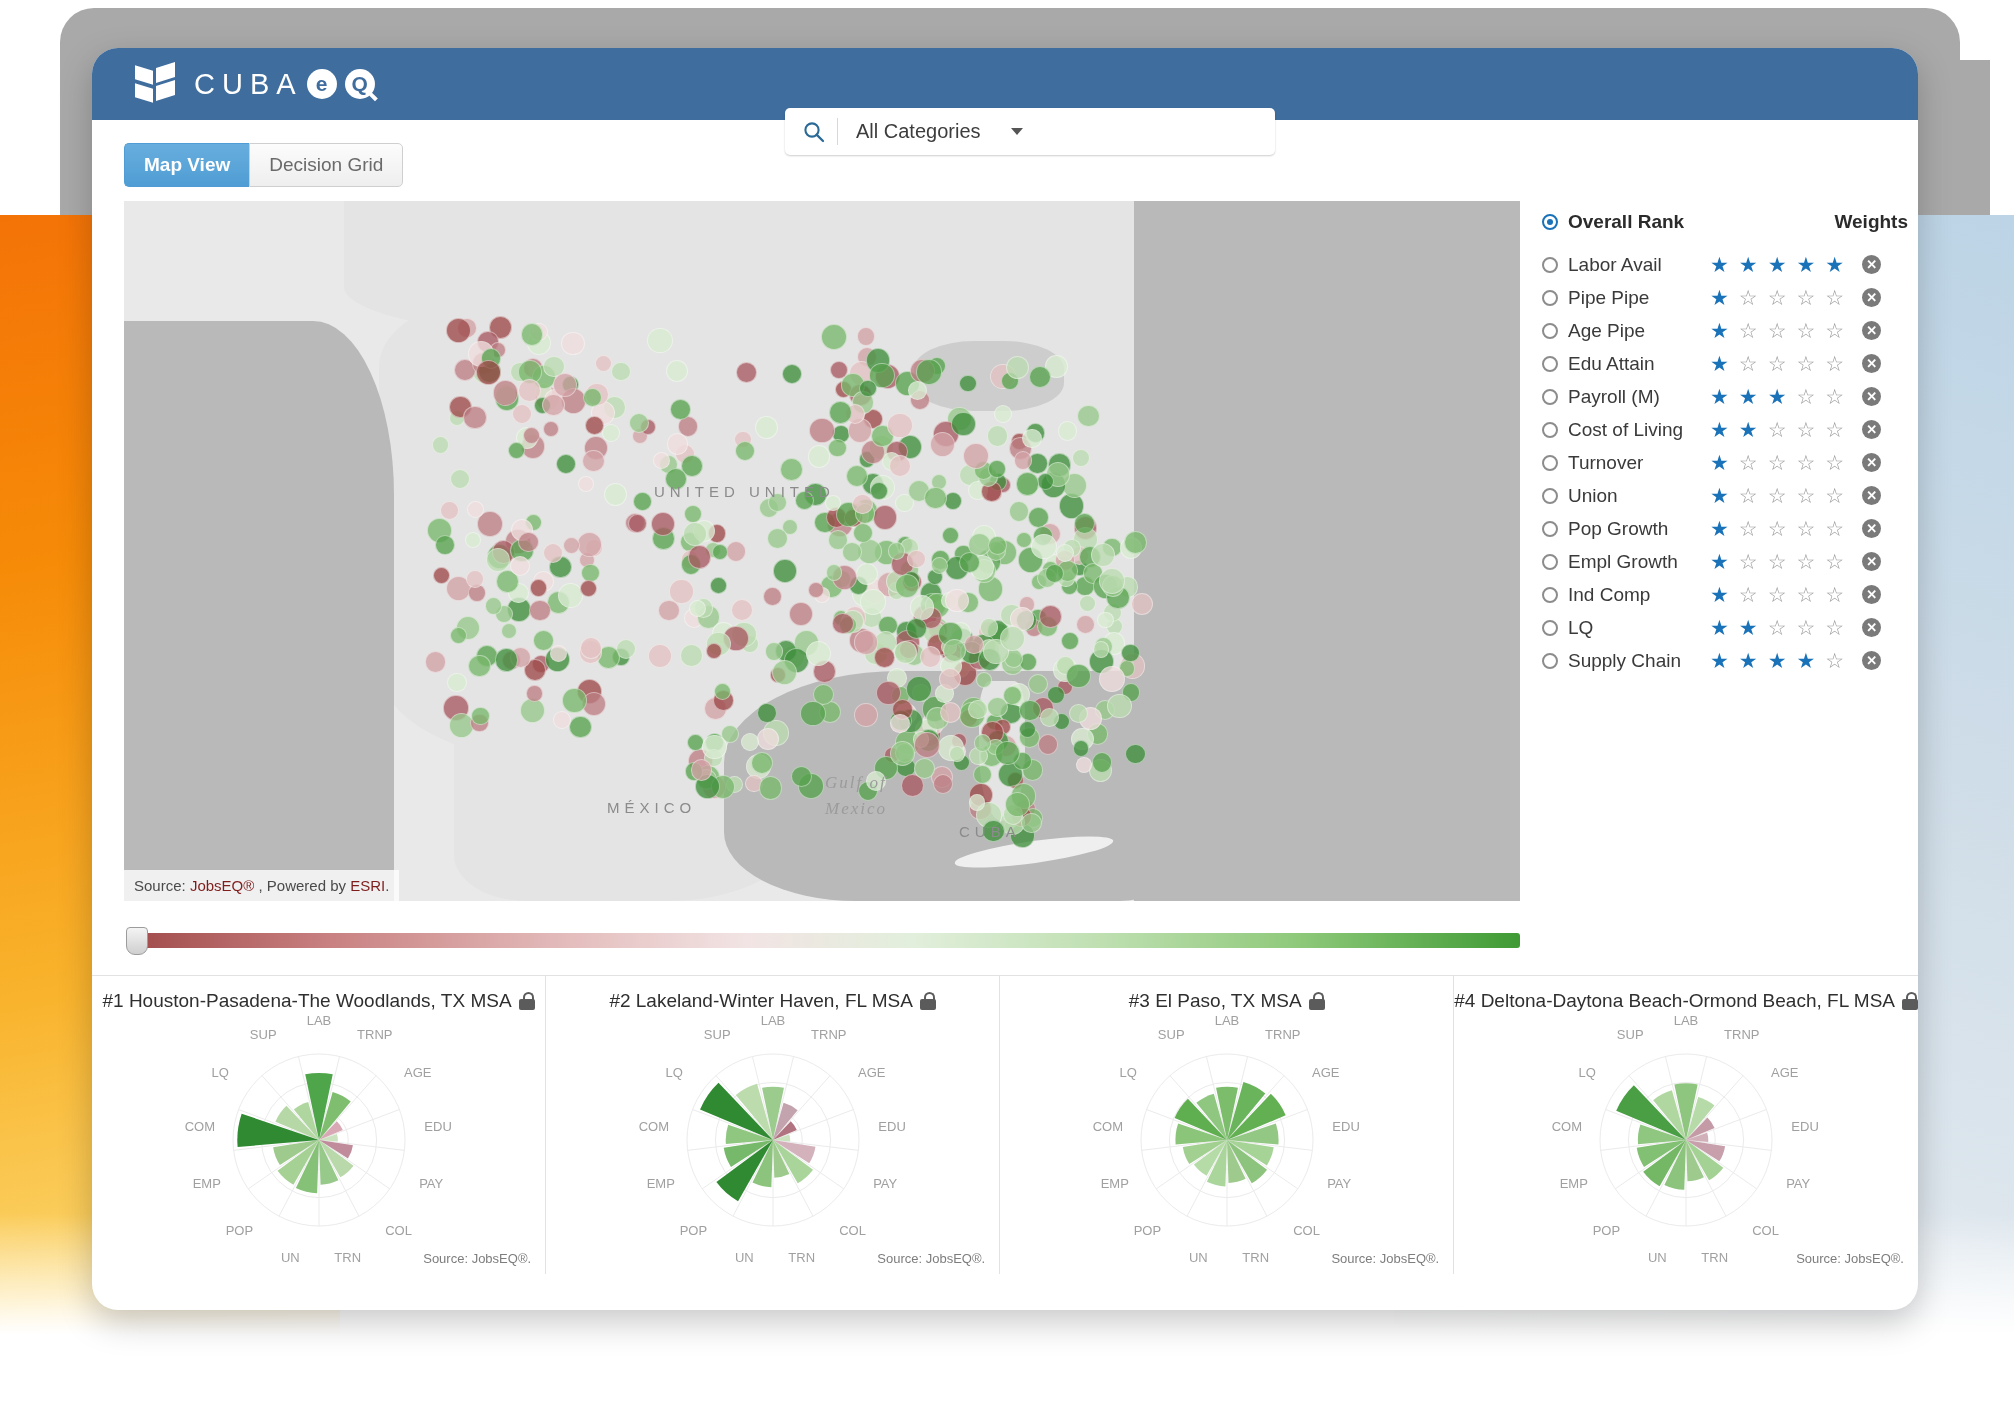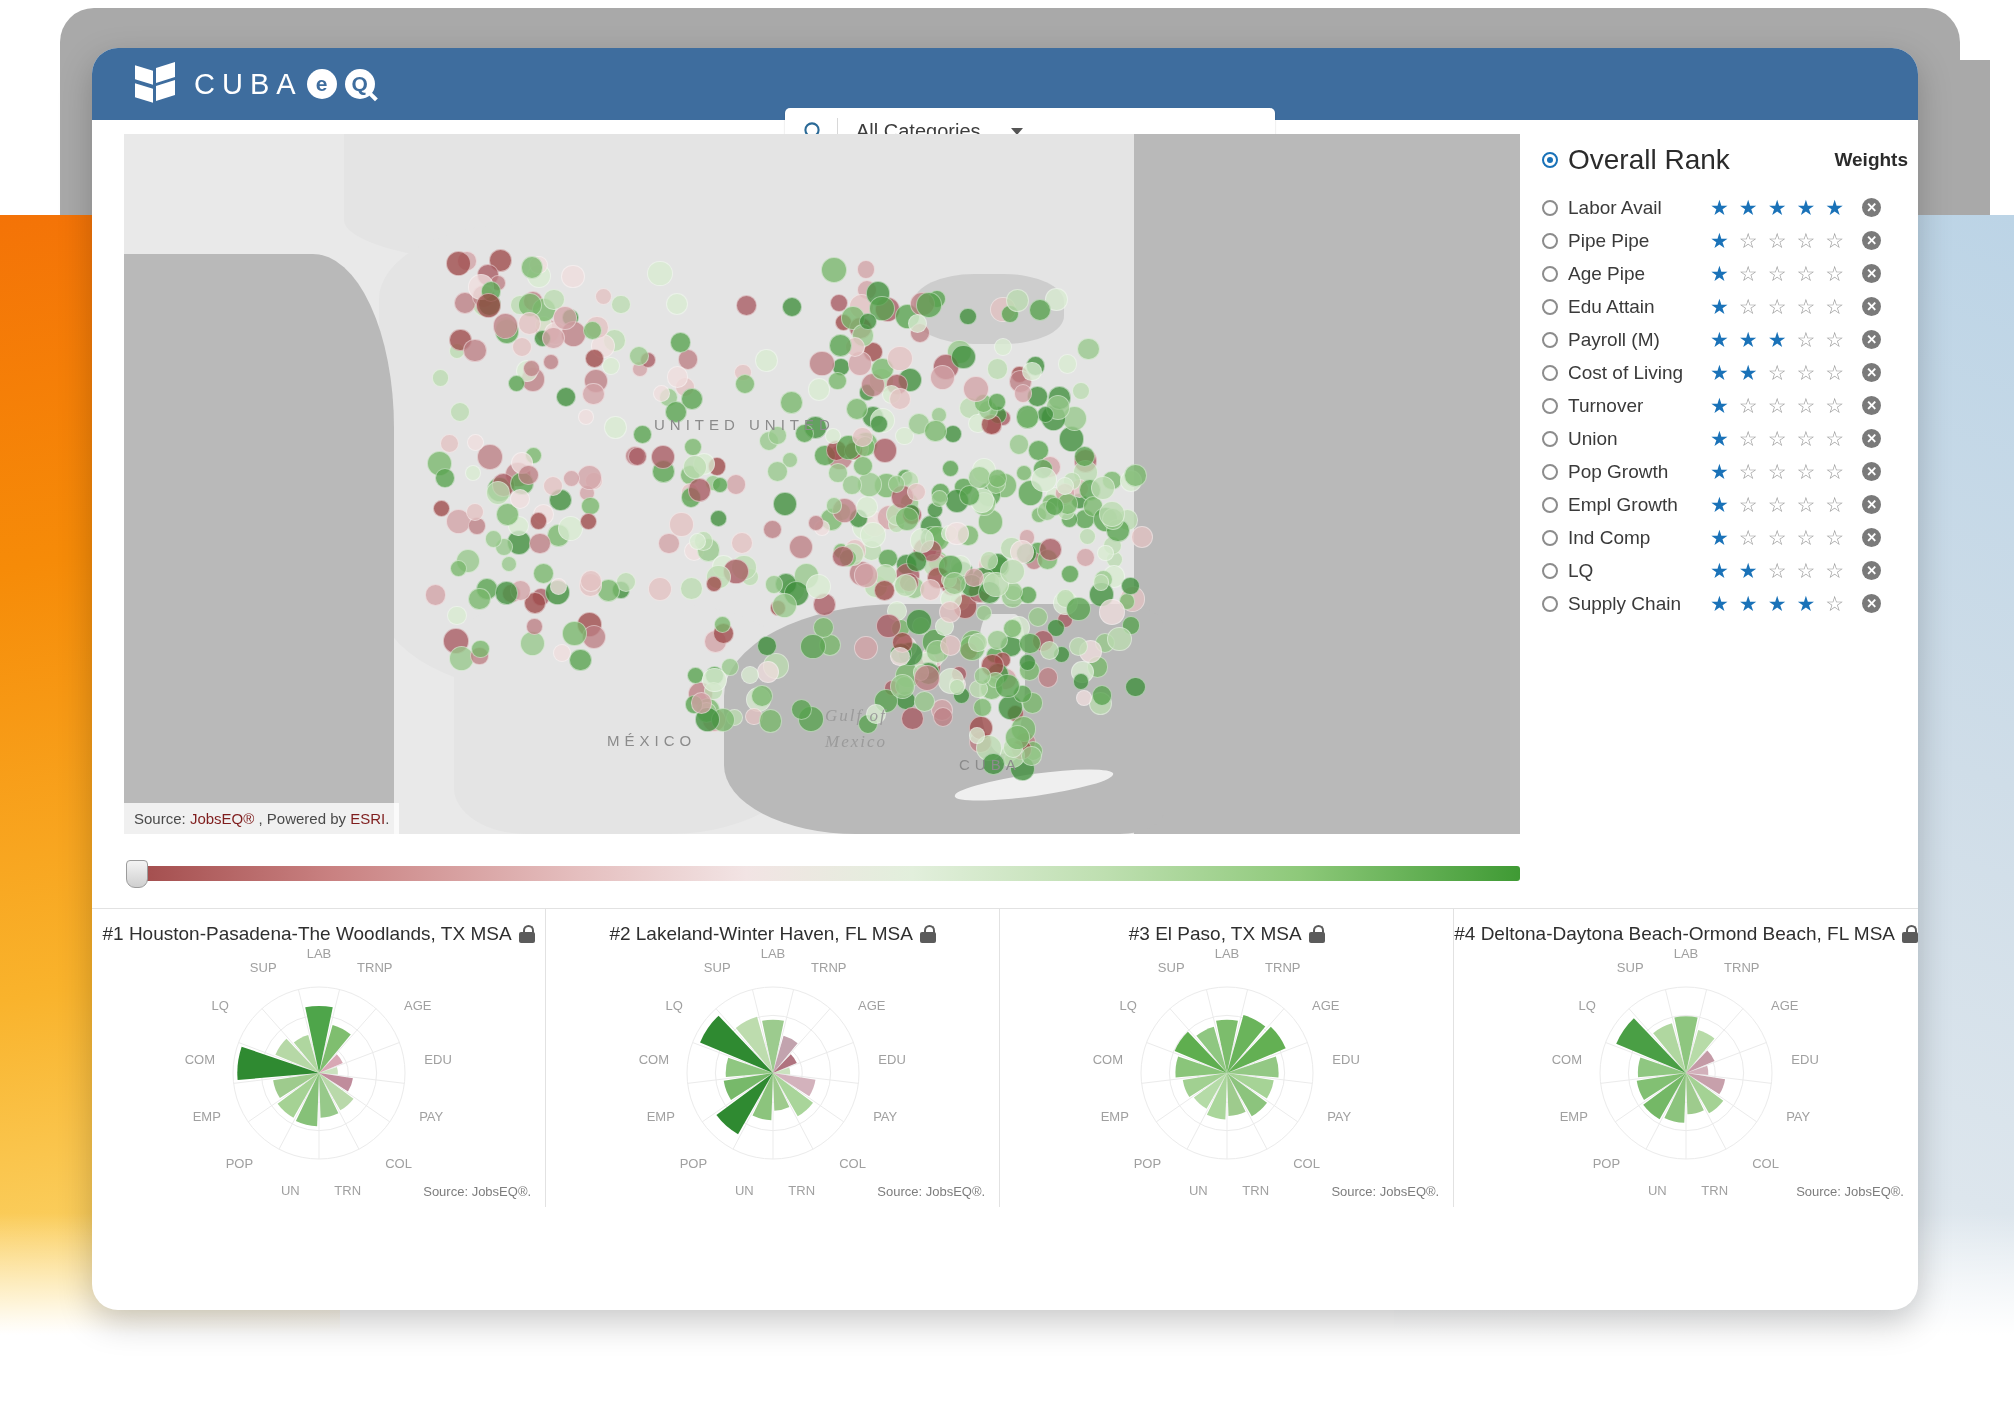--- a/index.html
+++ b/index.html
@@ -126,21 +126,21 @@
   #weights-head{display:flex;align-items:center;margin-bottom:15px;}
   .radio{
     width:16px;height:16px;border-radius:50%;border:2px solid #8c8c8c;
     flex:none;margin-right:10px;box-sizing:border-box;background:#fff;
   }
   .radio.on{border-color:#1a72b8;position:relative;}
   .radio.on::after{
     content:"";position:absolute;left:3px;top:3px;width:6px;height:6px;
     border-radius:50%;background:#1a72b8;
   }
-  #overall-label{font-size:28px;font-weight:normal;color:#2b2b2b;flex:1;}
+  #overall-label{font-size:19px;font-weight:bold;color:#2b2b2b;flex:1;}
   #weights-title{font-size:19px;font-weight:bold;color:#2b2b2b;margin-right:6px;}
   .wrow{display:flex;align-items:center;height:33px;}
   .wlabel{font-size:19px;color:#3a3a3a;width:138px;flex:none;}
   .stars{display:flex;gap:10px;margin-left:4px;}
   .star{font-size:21px;line-height:21px;color:#1a72b8;}
   .star.off{color:#9b9b9b;}
   .xbtn{
     margin-left:18px;width:19px;height:19px;border-radius:50%;background:#7a7a7a;
     color:#fff;font-size:13px;line-height:19px;text-align:center;font-weight:bold;
     cursor:pointer;flex:none;
@@ -216,20 +216,24 @@
         </svg>
       </span>
       <div id="cat-sep"></div>
       <div id="cat-select">
         <span>All Categories</span>
         <span class="caret"></span>
       </div>
     </div>
   </div>
 
+  <div id="tabs">
+    <div class="tab active">Map View</div>
+    <div class="tab">Decision Grid</div>
+  </div>
 
   <div id="contentrow">
 
     <div id="map">
       <div id="ocean"></div>
 
       <div class="landmass" style="left:220px;top:-40px;width:1000px;height:180px;border-radius:0 0 40% 30%;"></div>
       <div class="landmass" style="left:255px;top:90px;width:880px;height:470px;border-radius:16% 10% 26% 20%;"></div>
       <div class="landmass" style="left:330px;top:470px;width:360px;height:230px;border-radius:20% 40% 40% 20%;"></div>
       <div class="watermass" style="left:1010px;top:0;width:400px;height:700px;"></div>

